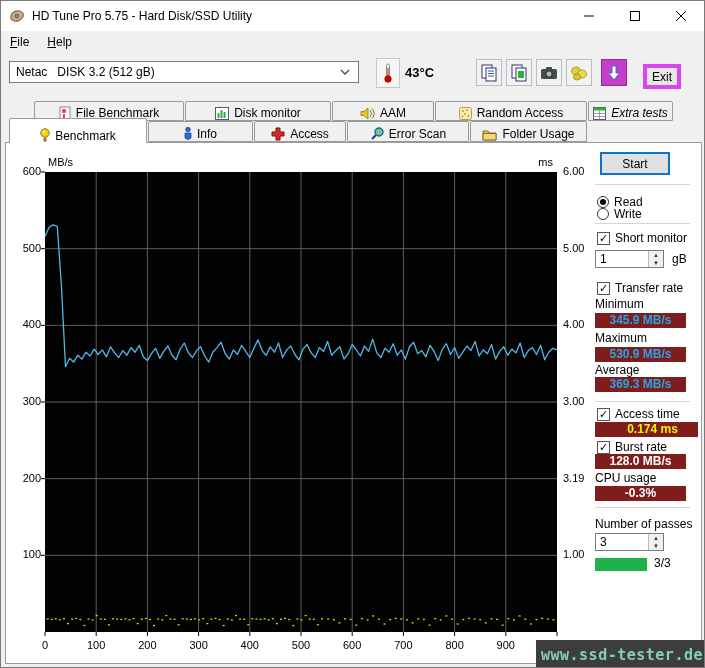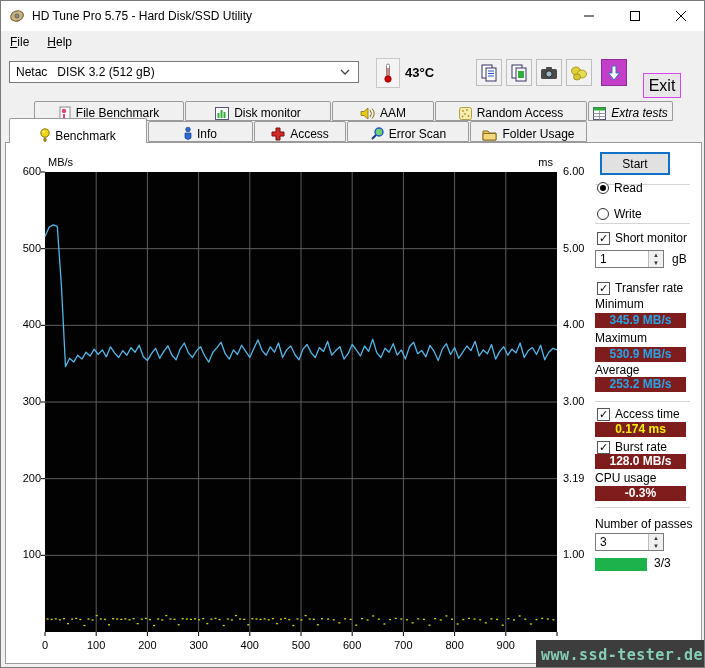--- a/index.html
+++ b/index.html
@@ -20,21 +20,21 @@
   #drive-select span.txt{flex:1;padding-left:6px;white-space:pre;}
   #drive-select .chev{margin-right:8px;color:#444;}
   #temp-btn{position:absolute;left:375px;top:5px;width:24px;height:30px;border:1px solid #c8c8c8;background:#f4f4f4;display:flex;align-items:center;justify-content:center;box-sizing:border-box;}
   #temp-text{position:absolute;left:404px;top:12px;font-size:13px;font-weight:bold;color:#000;}
   .toolbtn{position:absolute;top:6px;width:26px;height:27px;border:1px solid #bdbdbd;background:#f2f2f2;display:flex;align-items:center;justify-content:center;box-sizing:border-box;}
   #btn-copy-text{left:475px;}
   #btn-copy-image{left:505px;}
   #btn-screenshot{left:535px;}
   #btn-export{left:565px;border-color:#bdbdbd;}
   #btn-download{left:600px;background:#c33fc9;border:1px solid #8f2d94;}
-  #btn-exit{position:absolute;left:642px;top:20px;width:38px;height:25px;background:#e7e7e7;border:1px solid #d946ef;font-size:16px;display:flex;align-items:center;justify-content:center;box-sizing:border-box;}
+  #btn-exit{position:absolute;left:642px;top:11px;width:38px;height:25px;background:#e7e7e7;border:4px solid #d946ef;font-size:12px;display:flex;align-items:center;justify-content:center;box-sizing:border-box;}
   
   .tab{position:absolute;height:20px;background:#f0f0f0;border:1px solid #9a9a9a;border-radius:2px 2px 0 0;display:flex;align-items:flex-end;justify-content:center;font-size:12px;box-sizing:border-box;gap:5px;color:#000;}
   .tab .ticon{display:flex;align-items:center;}
   .tabrow1{top:100px;}
   .tabrow2{top:120px;height:21px;}
   .tab.active{background:#ffffff;top:117px;height:25px;border-bottom:none;z-index:5;font-weight:normal;}
   
   #content{position:absolute;left:4px;top:141px;width:697px;height:522px;background:#ffffff;border:1px solid #9a9a9a;box-sizing:border-box;}
   .axis-label{position:absolute;font-size:11px;color:#000;}
   .tick-label{position:absolute;font-size:11px;color:#000;}
@@ -431,21 +431,21 @@
         <div class="tick-label" style="left: 418.6px; top: 496px; width: 60px; text-align: center; position: absolute;">800</div>
         <div class="tick-label" style="left: 469.8px; top: 496px; width: 60px; text-align: center; position: absolute;">900</div>
         <div class="tick-label" style="left: 529px; top: 496px; width: 60px; text-align: center; position: absolute;">1000mB</div>
       </div>
 
     <div id="start-btn">
         <span>Start</span>
       </div>
     <div class="sep" style="top:41px;"></div>
 
-    <div class="radio-row" style="top:38px;">
+    <div class="radio-row" style="top:52px;">
       <span class="radio">
           <span class="dot"></span>
         </span>
       <span>Read</span>
     </div>
     <div class="radio-row" style="top:64px;">
       <span class="radio"></span>
       <span>Write</span>
     </div>
     <div class="sep" style="top:80px;"></div>
@@ -466,28 +466,28 @@
     <div class="check-row" style="top:138px;">
       <span class="checkbox">✓</span>
       <span>Transfer rate</span>
     </div>
 
     <div class="side-label" style="top:154px;">Minimum</div>
     <div class="value-box v-cyan" style="top:170px;">345.9 MB/s</div>
     <div class="side-label" style="top:188px;">Maximum</div>
     <div class="value-box v-cyan" style="top:204px;">530.9 MB/s</div>
     <div class="side-label" style="top:220px;">Average</div>
-    <div class="value-box v-cyan" style="top:234px;">253.2 MB/s</div>
+    <div class="value-box v-cyan" style="top:234px;">369.3 MB/s</div>
     <div class="sep" style="top:258px;"></div>
 
     <div class="check-row" style="top:264px;">
       <span class="checkbox">✓</span>
       <span>Access time</span>
     </div>
-    <div class="value-box v-yellow" style="top:279px;">0.174 ms</div>
+    <div class="value-box v-yellow" style="top:279px;padding-left:12px;">0.174 ms</div>
     <div class="check-row" style="top:297px;">
       <span class="checkbox">✓</span>
       <span>Burst rate</span>
     </div>
     <div class="value-box v-white" style="top:311px;">128.0 MB/s</div>
     <div class="side-label" style="top:328px;">CPU usage</div>
     <div class="value-box v-white" style="top:343px;">-0.3%</div>
     <div class="sep" style="top:364px;"></div>
 
     <div class="side-label" style="top:374px;">Number of passes</div>

